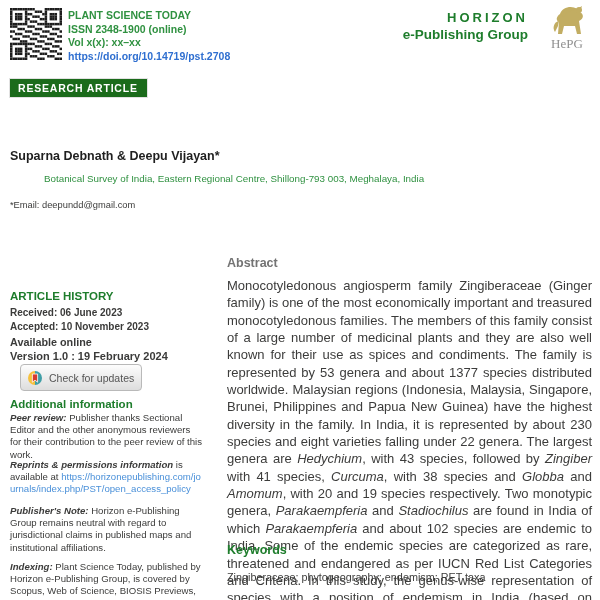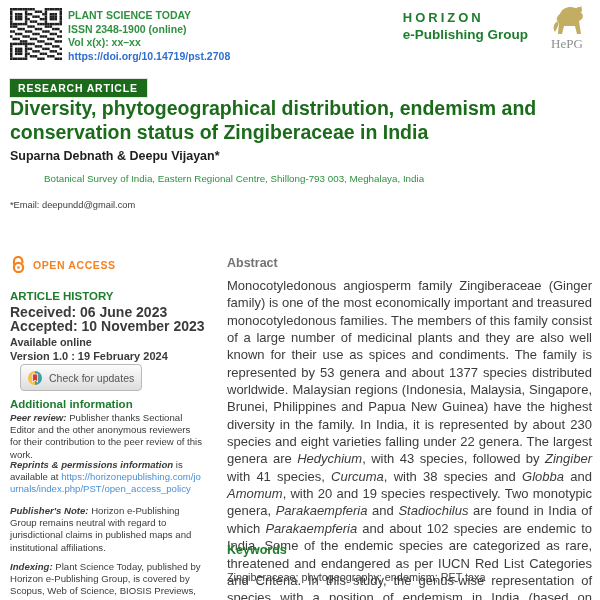--- a/index.html
+++ b/index.html
@@ -4,42 +4,42 @@
 <style>
   html,body{margin:0;padding:0;background:#ffffff;}
   #page{position:relative;width:600px;height:600px;background:#ffffff;overflow:hidden;
         font-family:"Liberation Sans","DejaVu Sans",sans-serif;color:#3b3b3a;}
 
   
   .qr{position:absolute;left:10px;top:8px;width:52px;height:52px;}
   .jinfo{position:absolute;left:68px;top:9px;font-size:10.5px;font-weight:bold;line-height:13.5px;}
   .jinfo .green{color:#2f9140;}
   .jinfo .doi{color:#2f6fd0;}
-  .pub{position:absolute;top:10px;right:72px;color:#1e7d2c;font-weight:bold;}
+  .pub{position:absolute;top:10px;right:72px;text-align:right;color:#1e7d2c;font-weight:bold;}
   .pub .l1{font-size:13px;letter-spacing:3px;}
   .pub .l2{font-size:13.5px;margin-top:2px;}
   .hepg{position:absolute;left:544px;top:4px;width:46px;text-align:center;}
   .hepg svg{display:block;margin:0 auto;}
   .hepg .hepg-txt{font-family:"Liberation Serif","DejaVu Serif",serif;font-size:13px;color:#8f8f8f;margin-top:-2px;}
 
   
   .badge{position:absolute;left:10px;top:79px;background:#1b6b1b;color:#ffffff;
          font-size:10.5px;font-weight:bold;letter-spacing:0.8px;padding:3px 9px 3px 8px;
          box-shadow:0 0 0 1px #e2e2e2;}
   .title{position:absolute;left:10px;top:97px;width:578px;font-size:19.5px;line-height:23.5px;
          font-weight:bold;color:#1b6b1b;}
   .authors{position:absolute;left:10px;top:149px;font-size:12.5px;font-weight:bold;color:#1f1f1f;}
   .affil{position:absolute;left:10px;top:173px;font-size:9.8px;color:#2f9140;padding-left:34px;}
   .email{position:absolute;left:10px;top:200px;font-size:9.3px;color:#3b3b3a;}
 
   
   .oa{position:absolute;left:10px;top:256px;display:flex;align-items:center;gap:6px;}
   .oa .oa-label{color:#f58220;font-size:10.5px;font-weight:bold;letter-spacing:0.6px;}
   .sec-h{position:absolute;left:10px;font-size:11.5px;font-weight:bold;color:#1e7d2c;}
-  .hist{position:absolute;left:10px;top:306px;font-size:14px;font-weight:bold;color:#3b3b3a;line-height:13.5px;}
+  .hist{position:absolute;left:10px;top:306px;font-size:10px;font-weight:bold;color:#3b3b3a;line-height:13.5px;}
   .avail{position:absolute;left:10px;top:336px;font-size:10.8px;font-weight:bold;color:#3b3b3a;}
   .version{position:absolute;left:10px;top:350px;font-size:11px;font-weight:bold;color:#3b3b3a;}
   .cfu{position:absolute;left:20px;top:364px;width:122px;height:27px;display:flex;align-items:center;gap:6px;
        background:linear-gradient(#fdfdfd,#dddddd);border:1px solid #b9b9b9;border-radius:4px;
        font-size:10.5px;color:#555555;padding:0 6px;cursor:pointer;box-sizing:border-box;}
   .para{position:absolute;left:10px;width:192px;font-size:9.6px;line-height:12.2px;color:#3b3b3a;}
   .para b{font-weight:bold;font-style:italic;}
   .para .bi{font-weight:bold;font-style:italic;}
   .para a,.link{color:#4a90d9;text-decoration:none;word-break:break-all;cursor:pointer;}
 
@@ -303,33 +303,24 @@
         <path d="M14 10 C16 3 26 1 31 5 L36 2 L34 8 C38 10 38 15 33 17 L35 30 L31 30 L29 22 L18 22 L16 30 L12 30 L13 18 C9 16 11 12 14 10 Z"></path>
         <path d="M15 11 C20 2 32 3 35 7 C29 5 21 6 18 13 Z"></path>
         <path d="M9 28 C6 24 8 18 13 17 L12 22 Z"></path>
         <circle cx="33" cy="6" r="3"></circle>
       </g>
     </svg>
     <div class="hepg-txt">HePG</div>
   </div>
 
   <div class="badge">RESEARCH ARTICLE</div>
-  <div class="title">Diversity, phytogeographical distribution, endemism and conservation status of Zingiberaceae in India</div>
   <div class="authors">Suparna Debnath &amp; Deepu Vijayan*</div>
   <div class="affil">Botanical Survey of India, Eastern Regional Centre, Shillong-793 003, Meghalaya, India</div>
   <div class="email">*Email: deepundd@gmail.com</div>
 
-  <div class="oa">
-    <svg width="17" height="17" viewBox="0 0 17 17">
-      <path d="M4 8 V5.2 a4.2 4.2 0 0 1 8.4 0 V6.6" fill="none" stroke="#f58220" stroke-width="2.2" stroke-linecap="round"></path>
-      <circle cx="8.5" cy="11.5" r="4.6" fill="none" stroke="#f58220" stroke-width="2.2"></circle>
-      <circle cx="8.5" cy="11.5" r="1.3" fill="#f58220"></circle>
-    </svg>
-    <span class="oa-label">OPEN ACCESS</span>
-  </div>
 
   <div class="sec-h" style="top:290px">ARTICLE HISTORY</div>
   <div class="hist">
     <div>Received: 06 June 2023</div>
     <div>Accepted: 10 November 2023</div>
   </div>
   <div class="avail">Available online</div>
   <div class="version">Version 1.0 : 19 February 2024</div>
 
   <div class="cfu">

